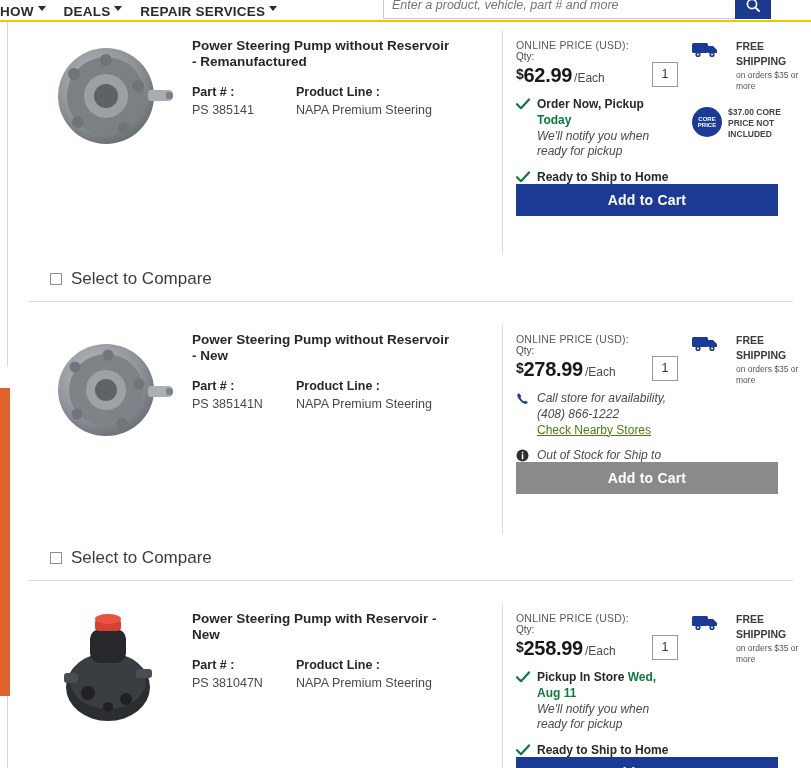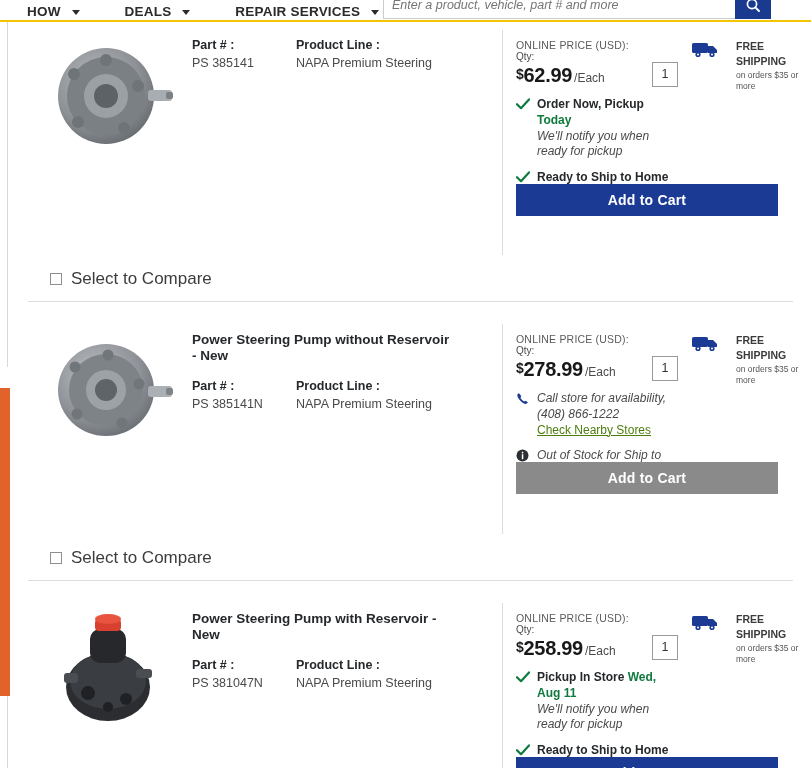--- a/index.html
+++ b/index.html
@@ -33,25 +33,23 @@
     gap: 18px;
     padding-left: 0px;
     height: 22px;
   }
   .topnav-item {
     font-size: 13.5px;
     font-weight: bold;
     color: #2b2b2b;
     letter-spacing: .2px;
     display: flex;
-    align-items: center;
-    gap: 11px;
+    gap: 4px;
     white-space: nowrap;
     cursor: pointer;
-    padding-left: 27px;
   }
   .caret-down {
     display: inline-block;
     width: 0; height: 0;
     border-left: 4px solid transparent;
     border-right: 4px solid transparent;
     border-top: 5px solid #2b2b2b;
     margin-top: 2px;
   }
   .search-wrap {
@@ -394,20 +392,21 @@
           <circle cx="76" cy="94" r="6" fill="#6e7478"></circle>
           <circle cx="30" cy="88" r="6" fill="#6e7478"></circle>
           <circle cx="26" cy="40" r="6" fill="#6e7478"></circle>
           <rect x="100" y="56" width="24" height="11" rx="3" fill="#a8adb1"></rect>
           <rect x="118" y="58" width="7" height="7" rx="2" fill="#7b8084"></rect>
         </svg>
       </div>
     </div>
 
     <div class="info-cell">
+      <div class="prod-title">Power Steering Pump without Reservoir - Remanufactured</div>
       <div class="attr-table">
         <div class="attr-col">
           <div class="attr-label">Part # :</div>
           <div class="attr-value">PS 385141</div>
         </div>
         <div class="attr-col wide">
           <div class="attr-label">Product Line :</div>
           <div class="attr-value">NAPA Premium Steering</div>
         </div>
       </div>
@@ -462,20 +461,27 @@
             <circle cx="6" cy="14.5" r="1" fill="#ffffff"></circle>
             <circle cx="20" cy="14.5" r="1" fill="#ffffff"></circle>
           </svg>
         </span>
         <span>
           <span class="ship-text-main">FREE SHIPPING</span>
           <div class="ship-text-sub">on orders $35 or more</div>
         </span>
       </div>
 
+      <div class="core-block">
+        <span class="core-badge">
+          <span>CORE</span>
+          <span>PRICE</span>
+        </span>
+        <span class="core-text">$37.00 CORE PRICE NOT INCLUDED</span>
+      </div>
     </div>
   </div>
 
   <div class="compare-row">
     <span class="compare-box"></span>
     <span class="compare-label">Select to Compare</span>
   </div>
   <div class="row-divider"></div>
 
   <div class="product-row" style="padding-top:22px">

